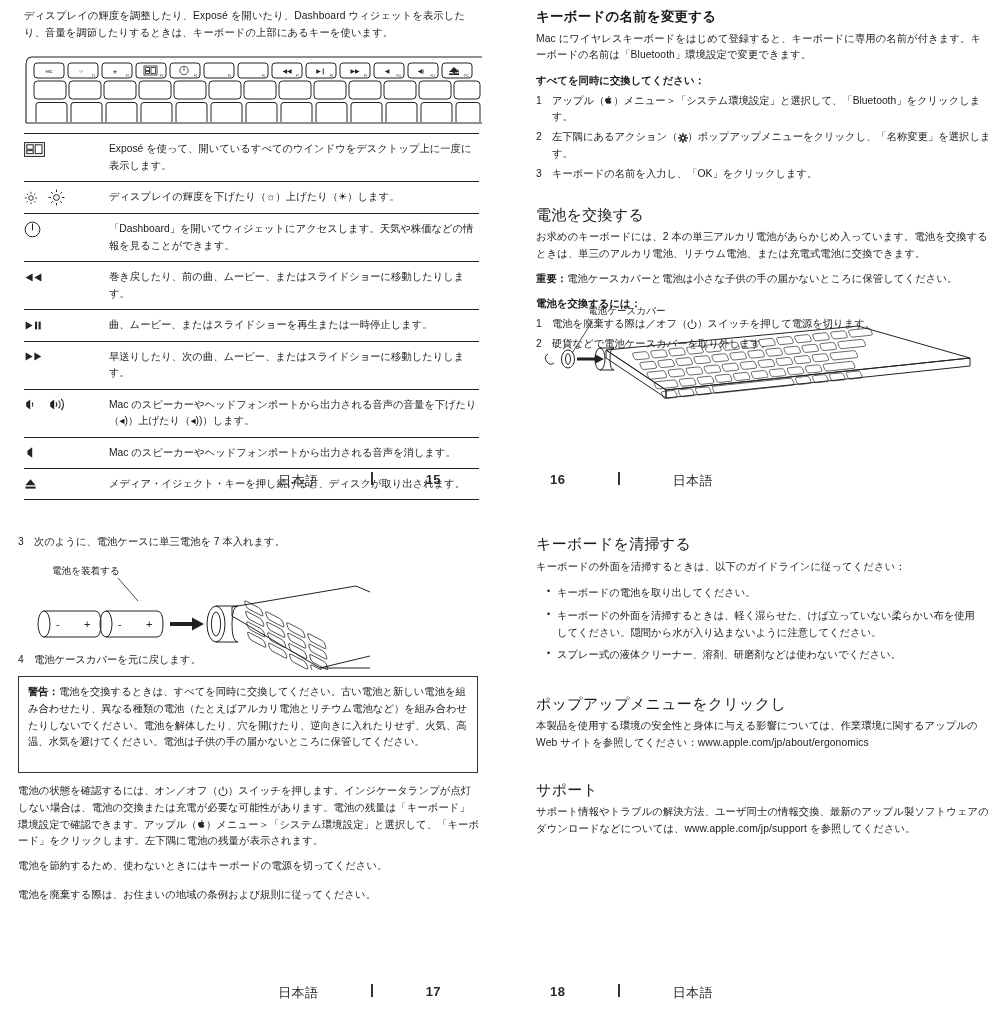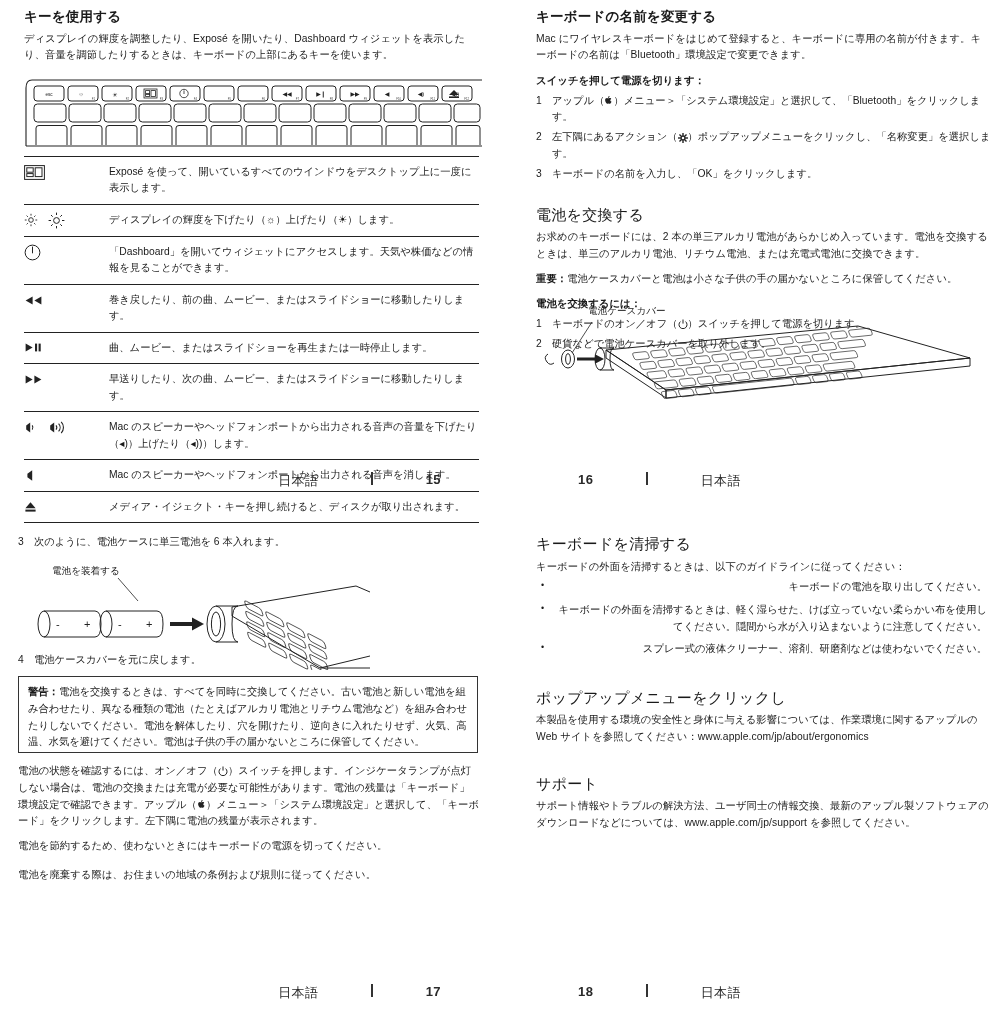--- a/index.html
+++ b/index.html
@@ -71,21 +71,21 @@
     line-height: 1.6;
     margin: 0 0 4px 0;
     padding-left: 16px;
     position: relative;
   }
   ol.steps li .num {
     position: absolute;
     left: 0; top: 0;
     font-size: 10.3px;
   }
-  ul.bullets { margin: 4px; padding: 0; list-style: none; text-align: right; }
+  ul.bullets { margin: 10px; padding: 0; list-style: none; }
   ul.bullets li {
     font-size: 10.3px;
     line-height: 1.62;
     margin: 0 0 6px 0;
     padding-left: 11px;
     position: relative;
   }
   ul.bullets li:before {
     content: "\2022";
     position: absolute; left: 1px; top: -1px;
@@ -116,58 +116,57 @@
     display: inline-block;
     vertical-align: middle;
   }
 
   
   .kbdfig { margin-top: 12px; }
 
   
   .warnbox {
     border: 1.1px solid #333;
-    padding: 7px 9px 1px 9px;
+    padding: 7px 9px 21px 9px;
     margin: 8px 0 10px 0;
     width: 460px;
   }
   .warnbox p {
     font-size: 10.3px;
     line-height: 1.62;
     margin: 0;
   }
 
   
   .folio {
     position: absolute;
     bottom: 22px;
     font-size: 13px;
     color: #2a2a2a;
     display: flex;
     letter-spacing: 0.4px;
     gap: 44px;
   }
   .folio.right { right: 60px; }
-  .folio.left  { left: 76px; margin-top: 12px; }
+  .folio.left  { left: 48px; margin-top: 12px; }
   .folio .rule {
     width: 1.4px; height: 13px;
     background: #333;
     margin: 0 9px;
   }
   .folio .pg { font-weight: bold; }
   svg { display: block; }
 </style>
 </head>
 <body>
 
 <div class="spread">
 
   <section class="page page-15">
     <div class="inner" style="left:24px; top:8px; width:465px;">
-      <h1 class="sec">キーを使用する</h1>
       <p class="body" style="width:460px">ディスプレイの輝度を調整したり、Exposé を開いたり、Dashboard ウィジェットを表示したり、音量を調節したりするときは、キーボードの上部にあるキーを使います。</p>
 
       <div class="kbdfig">
         <svg width="460" height="72" viewBox="0 0 460 72">
           <path d="M8,4 Q2,4 2,12 L2,70" fill="none" stroke="#222" stroke-width="1.1"></path>
           <line x1="8" y1="4" x2="458" y2="4" stroke="#222" stroke-width="1.1"></line>
           <line x1="2" y1="70" x2="458" y2="70" stroke="#222" stroke-width="1.1"></line>
           <g fill="none" stroke="#222" stroke-width="1">
 
             <rect x="10" y="10" width="30" height="15" rx="3"></rect>
@@ -431,21 +430,21 @@
       <span class="rule"></span>
       <span class="pg">15</span>
     </div>
   </section>
 
   <section class="page page-16">
     <div class="inner" style="left:34px; top:8px; width:455px;">
       <h1 class="sec">キーボードの名前を変更する</h1>
       <p class="body">Mac にワイヤレスキーボードをはじめて登録すると、キーボードに専用の名前が付きます。キーボードの名前は「Bluetooth」環境設定で変更できます。</p>
 
-      <h2 class="sub">スイッチを押して電源を切ります：</h2>
+      <h2 class="sub">すべてを同時に交換してください：</h2>
       <ol class="steps">
         <li>
           <span class="num">1</span><span>アップル（</span><span class="ico"><svg width="9" height="11" viewBox="0 0 9 11">
                 <path d="M6.3,5.6c0-1.2,1-1.8,1-1.8C6.8,3,6,3,5.7,3c-0.6-0.1-1.2,0.3-1.5,0.3C3.9,3.3,3.4,3,2.9,3C2,3,1.1,3.7,1.1,5.1 c0,0.9,0.3,1.8,0.8,2.5C2.3,8.1,2.6,8.7,3.2,8.7c0.5,0,0.7-0.3,1.3-0.3c0.6,0,0.8,0.3,1.3,0.3c0.5,0,0.9-0.5,1.2-1 c0.3-0.5,0.5-1,0.5-1C7.4,6.6,6.3,6.2,6.3,5.6z M5.2,2.3C5.5,2,5.7,1.5,5.6,1C5.2,1,4.7,1.3,4.4,1.6C4.2,1.9,3.9,2.4,4,2.9 C4.5,2.9,4.9,2.6,5.2,2.3z" fill="#222"></path>
               </svg></span><span>）メニュー＞「システム環境設定」と選択して、「Bluetooth」をクリックします。</span>
         </li>
         <li>
           <span class="num">2</span><span>左下隅にあるアクション（</span><span class="ico"><svg width="10" height="10" viewBox="0 0 10 10">
                 <g fill="#222">
                   <circle cx="5" cy="5" r="2.5"></circle>
@@ -462,21 +461,21 @@
         </li>
       </ol>
 
       <h1 class="sec-lt" style="margin-top:22px">電池を交換する</h1>
       <p class="body">お求めのキーボードには、2 本の単三アルカリ電池があらかじめ入っています。電池を交換するときは、単三のアルカリ電池、リチウム電池、または充電式電池に交換できます。</p>
       <p class="body"><span class="b">重要：</span><span>電池ケースカバーと電池は小さな子供の手の届かないところに保管してください。</span></p>
 
       <h2 class="sub">電池を交換するには：</h2>
       <ol class="steps">
         <li>
-          <span class="num">1</span><span>キーボードのオン／オフ（</span><span class="ico"><svg width="10" height="10" viewBox="0 0 10 10">
+          <span class="num">1</span><span>電池を廃棄する際は／オフ（</span><span class="ico"><svg width="10" height="10" viewBox="0 0 10 10">
                 <g fill="none" stroke="#222" stroke-width="1">
                   <path d="M2.4,2.6 A4,4 0 1 0 7.6,2.6"></path>
                   <line x1="5" y1="0.5" x2="5" y2="4.6"></line>
                 </g>
               </svg></span><span>）スイッチを押して電源を切ります。</span>
         </li>
         <li>
           <span class="num">2</span><span>硬貨などで電池ケースカバーを取り外します。</span>
         </li>
       </ol>
@@ -587,21 +586,21 @@
       <span class="pg">16</span>
       <span class="rule"></span>
       <span>日本語</span>
     </div>
   </section>
 
   <section class="page page-17">
     <div class="inner" style="left:18px; top:22px; width:475px;">
       <ol class="steps">
         <li>
-          <span class="num">3</span><span>次のように、電池ケースに単三電池を 6 本入れます。</span>
+          <span class="num">3</span><span>次のように、電池ケースに単三電池を 7 本入れます。</span>
         </li>
       </ol>
     </div>
 
     <div class="inner" style="left:20px; top:48px;">
       <svg width="350" height="110" viewBox="0 0 350 110">
         <text x="32" y="14" font-size="9.6" fill="#1a1a1a" font-family="Liberation Sans, sans-serif">電池を装着する</text>
         <line x1="98" y1="18" x2="118" y2="41" stroke="#222" stroke-width="0.8"></line>
 
         <g fill="none" stroke="#222" stroke-width="1">

